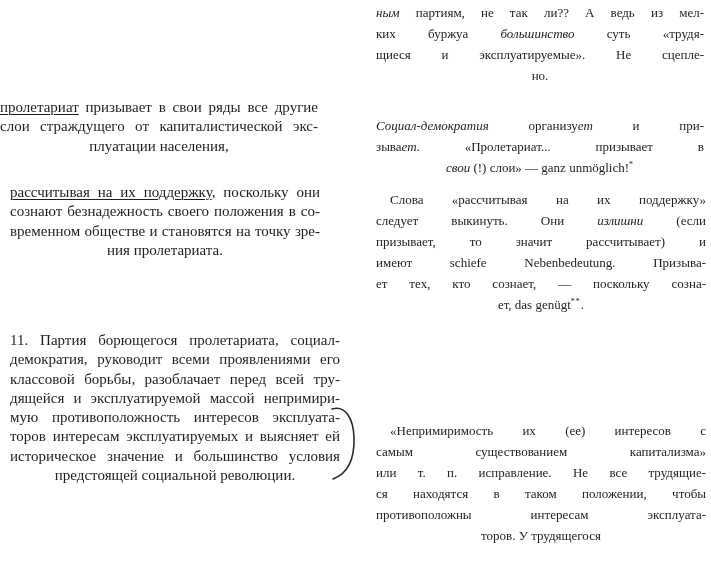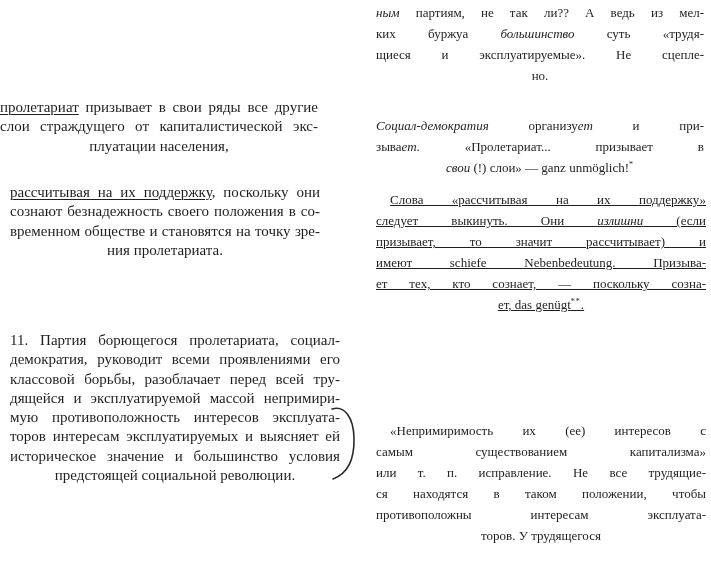--- a/index.html
+++ b/index.html
@@ -18,21 +18,21 @@
   .it  { font-style:italic; }
   .un  { text-decoration:underline; text-underline-offset:2px; text-decoration-thickness:1px; }
   .sup { font-size:0.62em; vertical-align:super; line-height:0; letter-spacing:1px; }
 
   
   #lb1 { left:0;  top:98px;  width:318px; }
   #lb2 { left:10px;  top:183px; width:310px; }
   #lb3 { left:10px;  top:331px; width:330px; }
   #rb1 { left:376px; top:2px;   width:328px; }
   #rb2 { left:376px; top:115px; width:328px; }
-  #rb3 { left:376px; top:189px; width:330px;text-decoration:underline; }
+  #rb3 { left:376px; top:189px; width:330px; }
   #rb4 { left:376px; top:420px; width:330px; }
 
   .margin-bracket { position:absolute; left:329px; top:404px; width:30px; height:78px; }
 </style>
 </head>
 <body>
 
 <div class="page">
 
   <section class="col-left">

